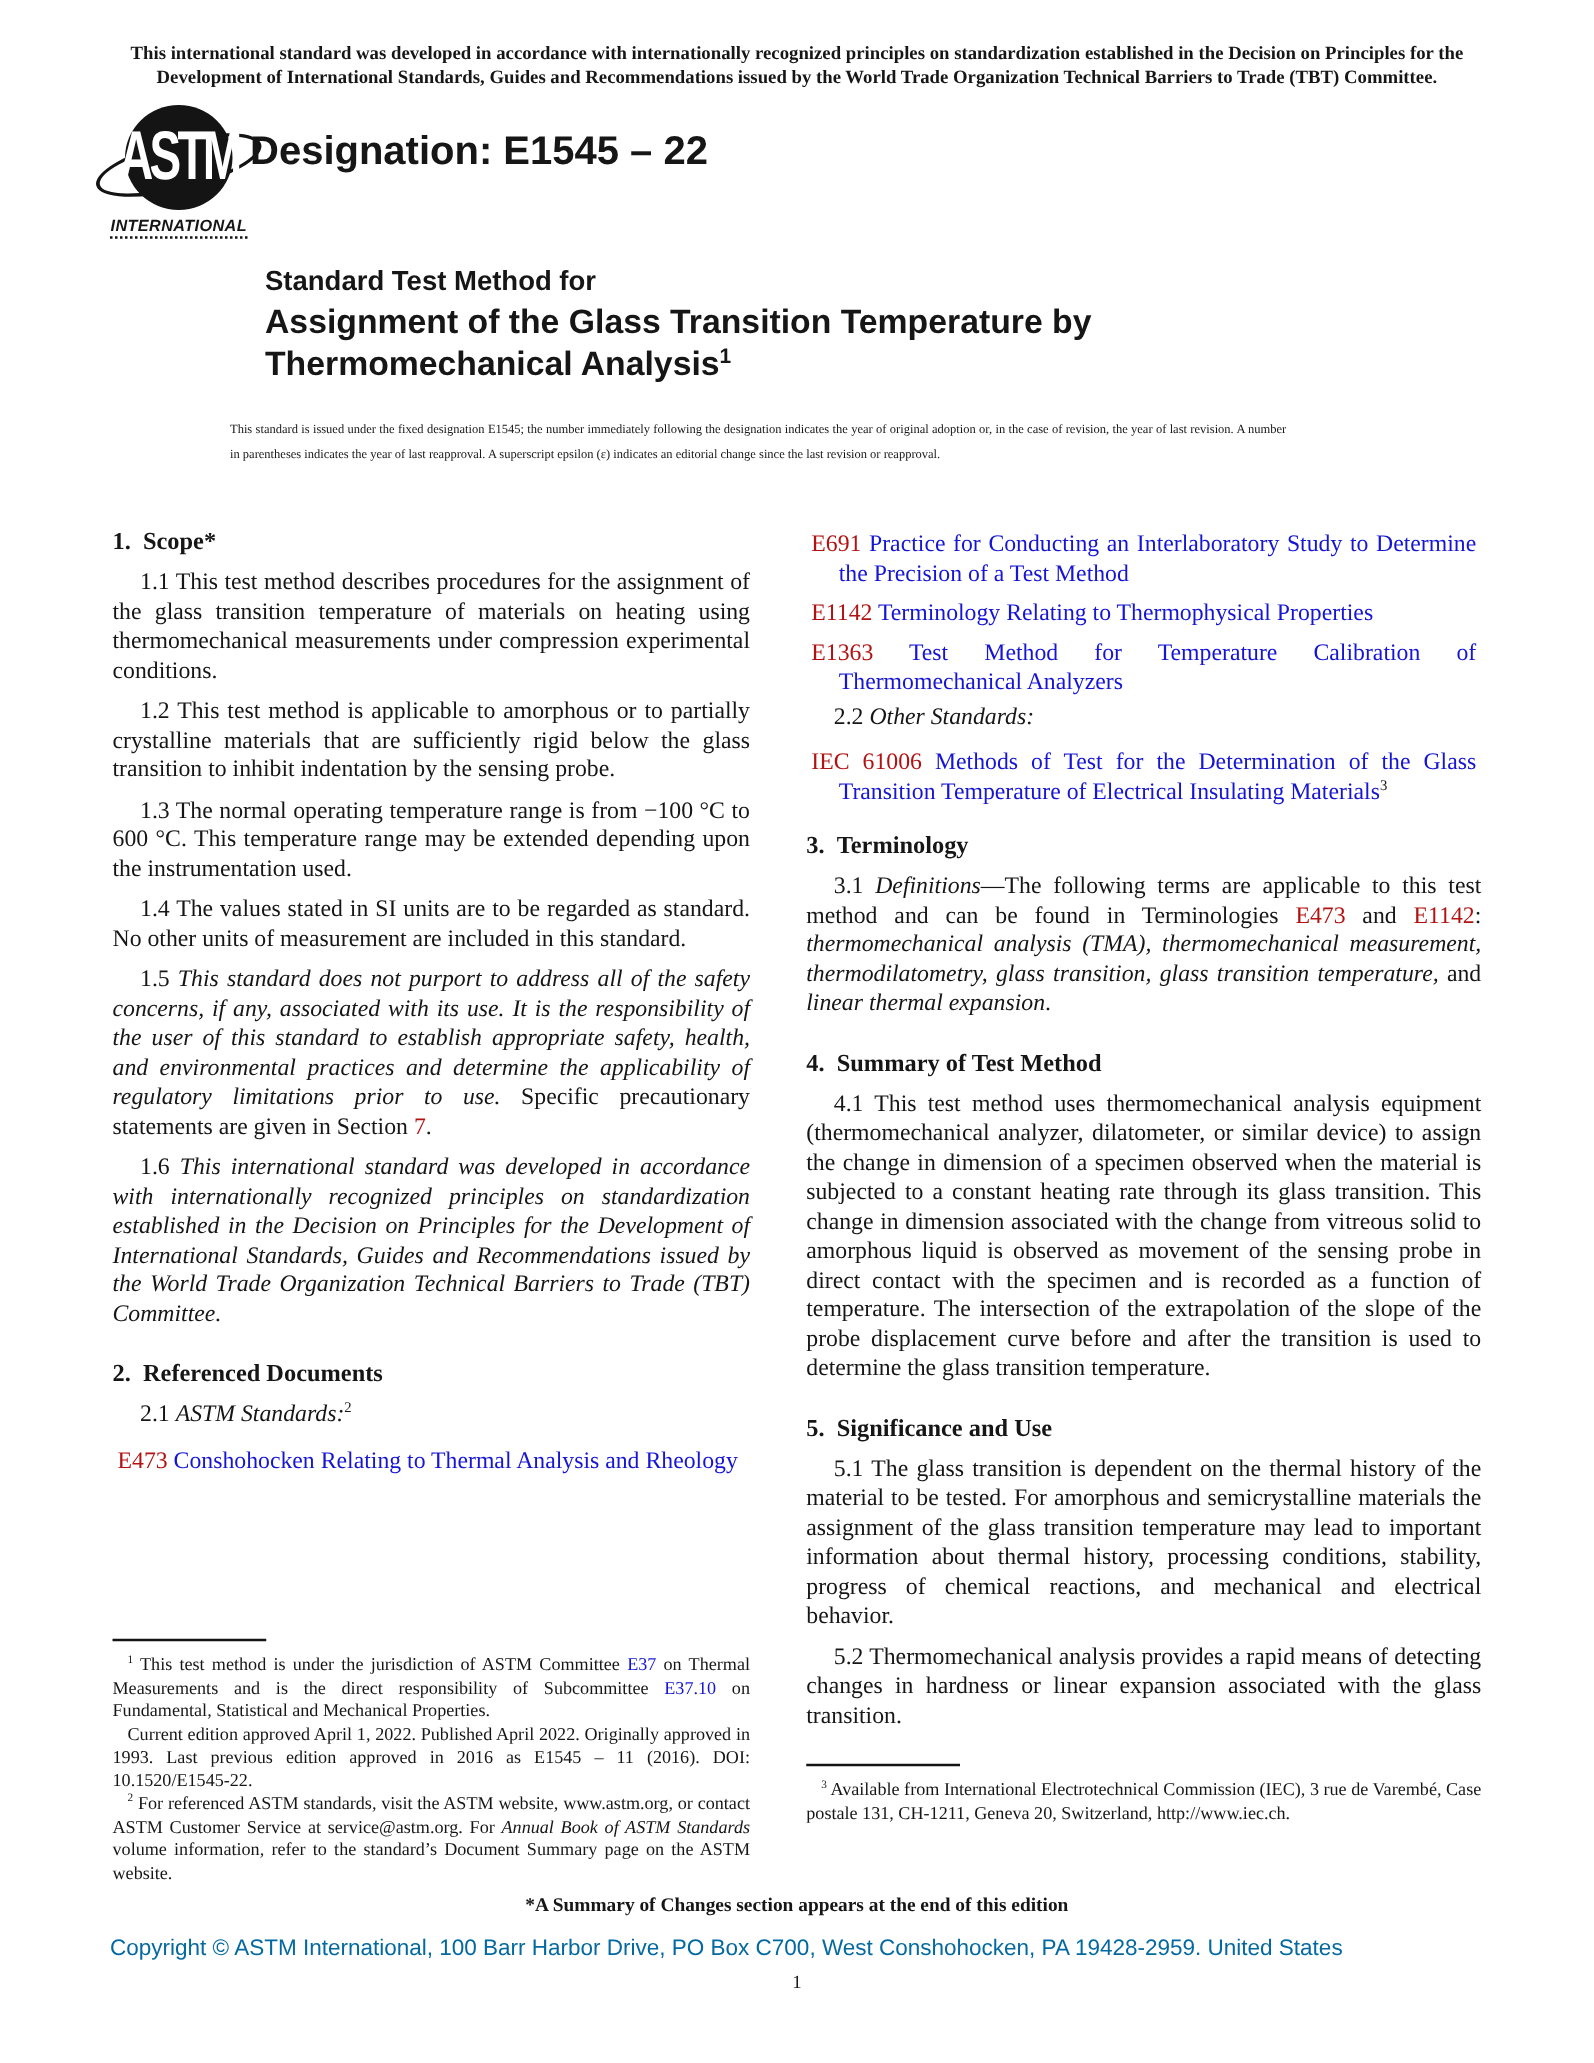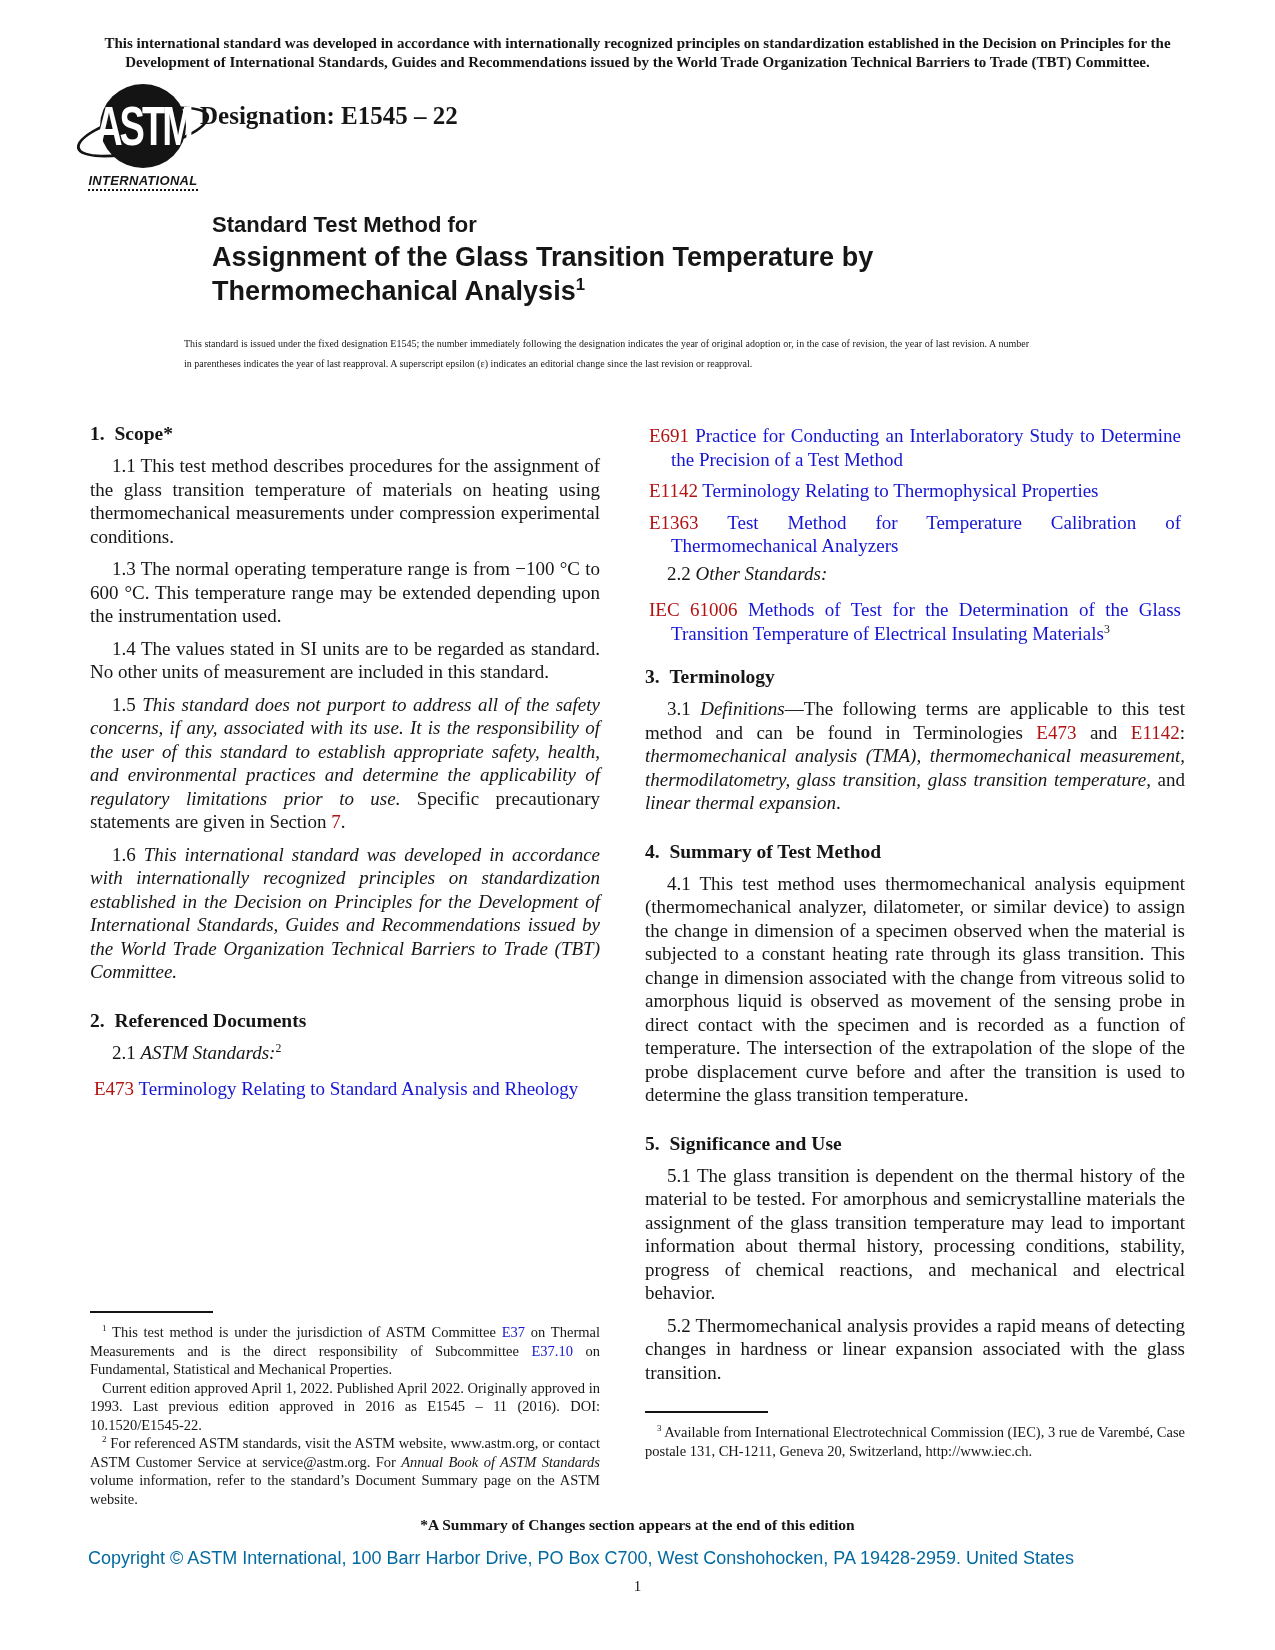--- a/index.html
+++ b/index.html
@@ -23,21 +23,21 @@
     position:absolute;width:130px;height:34px;border:3px solid #141414;border-radius:50%;
     left:-25px;top:28px;transform:rotate(-14deg);
   }
   .logo-intl{
     margin-top:5px;display:inline-block;font-family:"Liberation Sans",sans-serif;
     font-weight:bold;font-style:italic;font-size:13px;letter-spacing:.3px;
     border-bottom:2px dotted #141414;padding-bottom:1px;
   }
   .designation{
     position:absolute;top:102px;left:200px;
-    font-family:Liberation Serif, serif;font-weight:bold;font-size:25px;
+    font-family:Liberation Sans, sans-serif;font-weight:bold;font-size:32px;
   }
   
   .title-block{position:absolute;top:210px;left:212px;width:780px;font-family:"Liberation Sans",sans-serif;font-weight:bold;}
   .title-line1{font-size:22px;line-height:30px;}
   .title-main{font-size:27px;line-height:34px;}
   .issuance{
     position:absolute;top:334px;left:184px;width:845px;
     font-size:10px;line-height:20px;text-align:justify;
   }
   
@@ -90,27 +90,28 @@
     </div>
   </div>
 
   <div class="issuance">This standard is issued under the fixed designation E1545; the number immediately following the designation indicates the year of original adoption or, in the case of revision, the year of last revision. A number in parentheses indicates the year of last reapproval. A superscript epsilon (ε) indicates an editorial change since the last revision or reapproval.</div>
 
   <div class="columns">
 
     <div class="col left">
       <h2>1.&nbsp;&nbsp;Scope*</h2>
       <p class="para">1.1 This test method describes procedures for the assignment of the glass transition temperature of materials on heating using thermomechanical measurements under compression experimental conditions.</p>
+      <p class="para">1.2 This test method is applicable to amorphous or to partially crystalline materials that are sufficiently rigid below the glass transition to inhibit indentation by the sensing probe.</p>
       <p class="para">1.3 The normal operating temperature range is from −100 °C to 600 °C. This temperature range may be extended depending upon the instrumentation used.</p>
       <p class="para">1.4 The values stated in SI units are to be regarded as standard. No other units of measurement are included in this standard.</p>
       <p class="para"><span>1.5 </span><span class="seg-i">This standard does not purport to address all of the safety concerns, if any, associated with its use. It is the responsibility of the user of this standard to establish appropriate safety, health, and environmental practices and determine the applicability of regulatory limitations prior to use.</span><span> Specific precautionary statements are given in Section </span><span class="seg-red">7</span><span>.</span></p>
       <p class="para"><span>1.6 </span><span class="seg-i">This international standard was developed in accordance with internationally recognized principles on standardization established in the Decision on Principles for the Development of International Standards, Guides and Recommendations issued by the World Trade Organization Technical Barriers to Trade (TBT) Committee.</span></p>
       <h2>2.&nbsp;&nbsp;Referenced Documents</h2>
       <p class="para"><span>2.1 </span><span class="seg-i">ASTM Standards:</span><sup>2</sup></p>
-      <p class="ref"><span class="seg-red">E473</span><span class="seg-blue"> Terminology Relating to Standard Analysis and Rheology</span></p>
+      <p class="ref"><span class="seg-red">E473</span><span class="seg-blue"> Conshohocken Relating to Thermal Analysis and Rheology</span></p>
       <div class="fnblock">
         <div class="fnrule"></div>
         <p class="fn"><sup>1</sup><span> This test method is under the jurisdiction of ASTM Committee </span><span class="seg-blue">E37</span><span> on Thermal Measurements and is the direct responsibility of Subcommittee </span><span class="seg-blue">E37.10</span><span> on Fundamental, Statistical and Mechanical Properties.</span></p>
         <p class="fn">Current edition approved April 1, 2022. Published April 2022. Originally approved in 1993. Last previous edition approved in 2016 as E1545 – 11 (2016). DOI: 10.1520/E1545-22.</p>
         <p class="fn"><sup>2</sup><span> For referenced ASTM standards, visit the ASTM website, www.astm.org, or contact ASTM Customer Service at service@astm.org. For </span><span class="seg-i">Annual Book of ASTM Standards</span><span> volume information, refer to the standard’s Document Summary page on the ASTM website.</span></p>
       </div>
     </div>
 
     <div class="col right">
       <p class="ref"><span class="seg-red">E691</span><span class="seg-blue"> Practice for Conducting an Interlaboratory Study to Determine the Precision of a Test Method</span></p>

